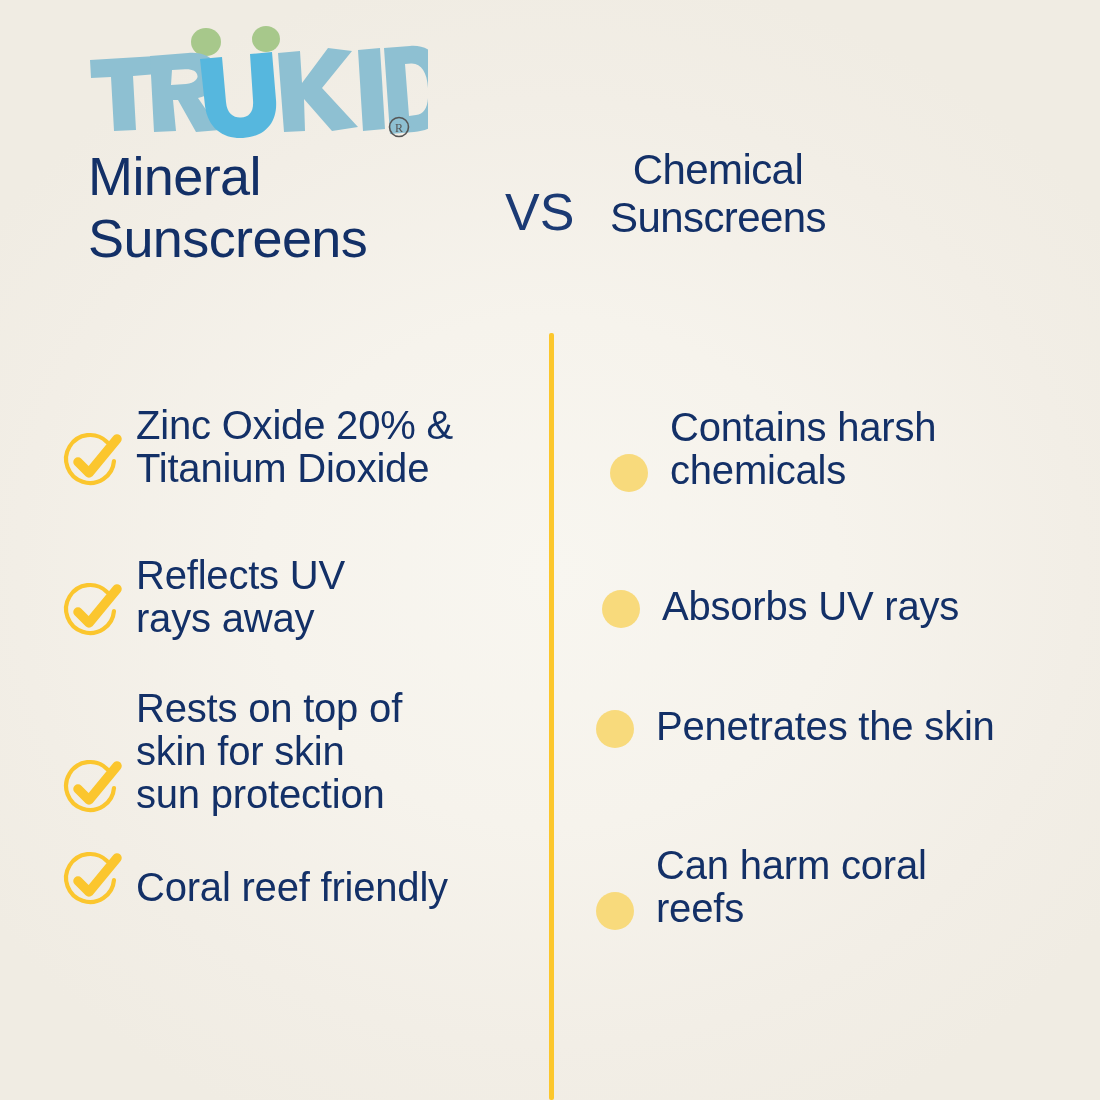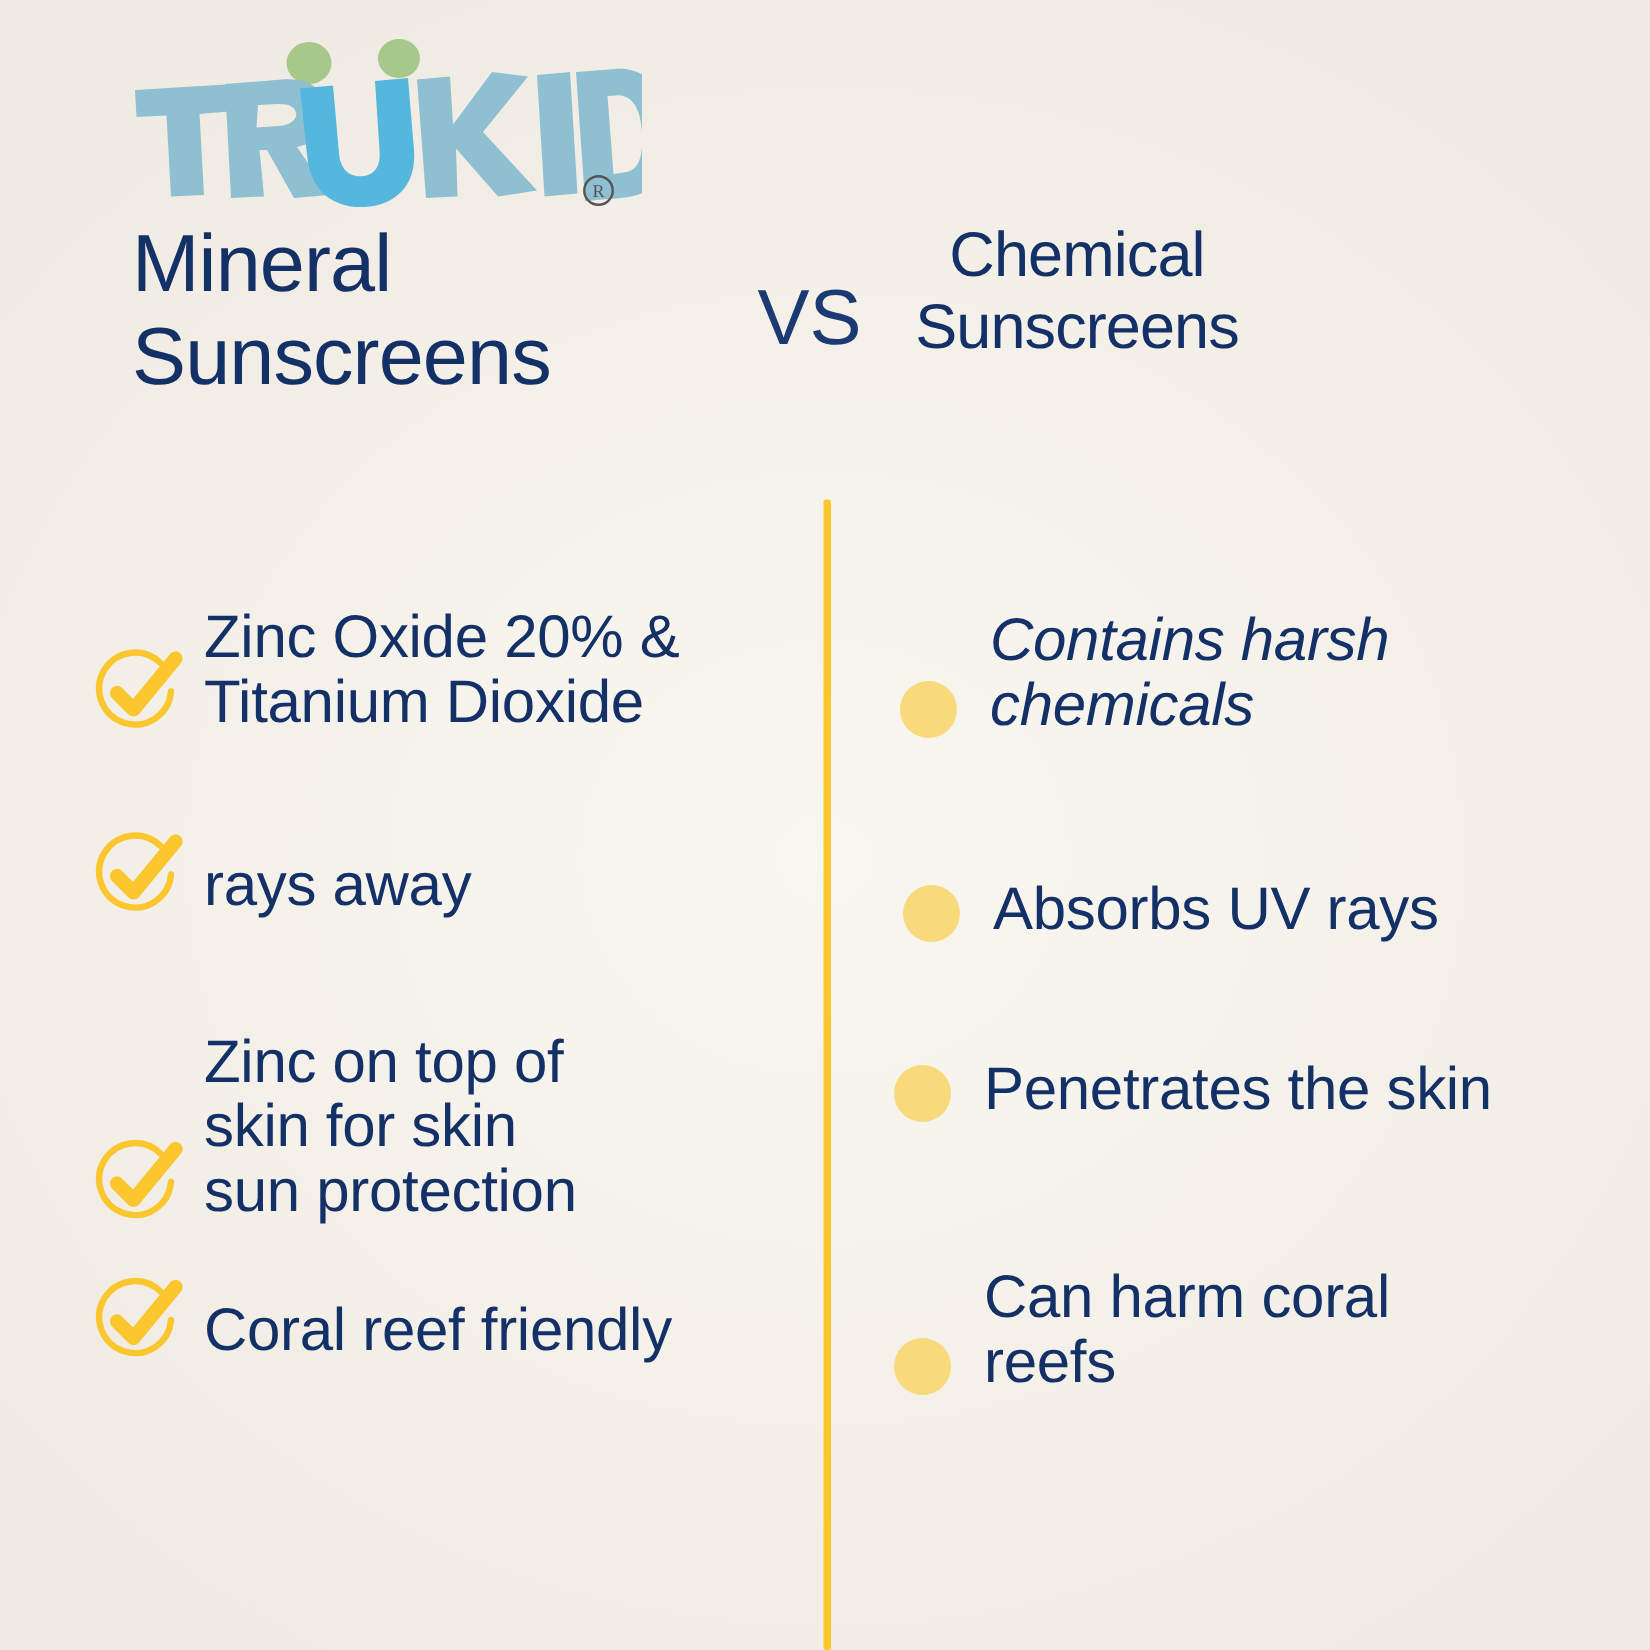--- a/index.html
+++ b/index.html
@@ -140,21 +140,21 @@
   }
   .item-text .ln { display: block; white-space: nowrap; }
 
   
   .li-0 { top: 0px;   left: 0; }
   .li-1 { top: 150px; left: 0; }
   .li-2 { top: 283px; left: 0; }
   .li-3 { top: 447px; left: 0; }
 
   
-  .ri-0 { top: 2px;   left: 4px; font-style: italic; }
+  .ri-0 { top: 2px;   left: 14px; }
   .ri-1 { top: 178px; left: 6px; }
   .ri-2 { top: 298px; left: 0; }
   .ri-3 { top: 440px; left: 0; }
 </style>
 </head>
 <body>
 
 <div id="infographic">
 
   <div class="logo-wrap">
@@ -229,33 +229,34 @@
     </div>
 
     <div class="item li-1">
       <span class="bullet-check">
         <svg viewBox="0 0 60 60">
           <path d="M45 12 A24 24 0 1 0 52 31" fill="none" stroke="#fbc62e" stroke-width="4.2" stroke-linecap="round"></path>
           <path d="M16 32 L27 43 L55 9" fill="none" stroke="#fbc62e" stroke-width="9.5" stroke-linecap="round" stroke-linejoin="round"></path>
         </svg>
       </span>
       <span class="item-text">
+        <span class="ln">Reflects UV</span>
         <span class="ln">rays away</span>
       </span>
     </div>
 
     <div class="item li-2">
       <span class="bullet-check">
         <svg viewBox="0 0 60 60">
           <path d="M45 12 A24 24 0 1 0 52 31" fill="none" stroke="#fbc62e" stroke-width="4.2" stroke-linecap="round"></path>
           <path d="M16 32 L27 43 L55 9" fill="none" stroke="#fbc62e" stroke-width="9.5" stroke-linecap="round" stroke-linejoin="round"></path>
         </svg>
       </span>
       <span class="item-text">
-        <span class="ln">Zinc on top of</span>
+        <span class="ln">Rests on top of</span>
         <span class="ln">skin for skin</span>
         <span class="ln">sun protection</span>
       </span>
     </div>
 
     <div class="item li-3">
       <span class="bullet-check">
         <svg viewBox="0 0 60 60">
           <path d="M45 12 A24 24 0 1 0 52 31" fill="none" stroke="#fbc62e" stroke-width="4.2" stroke-linecap="round"></path>
           <path d="M16 32 L27 43 L55 9" fill="none" stroke="#fbc62e" stroke-width="9.5" stroke-linecap="round" stroke-linejoin="round"></path>

